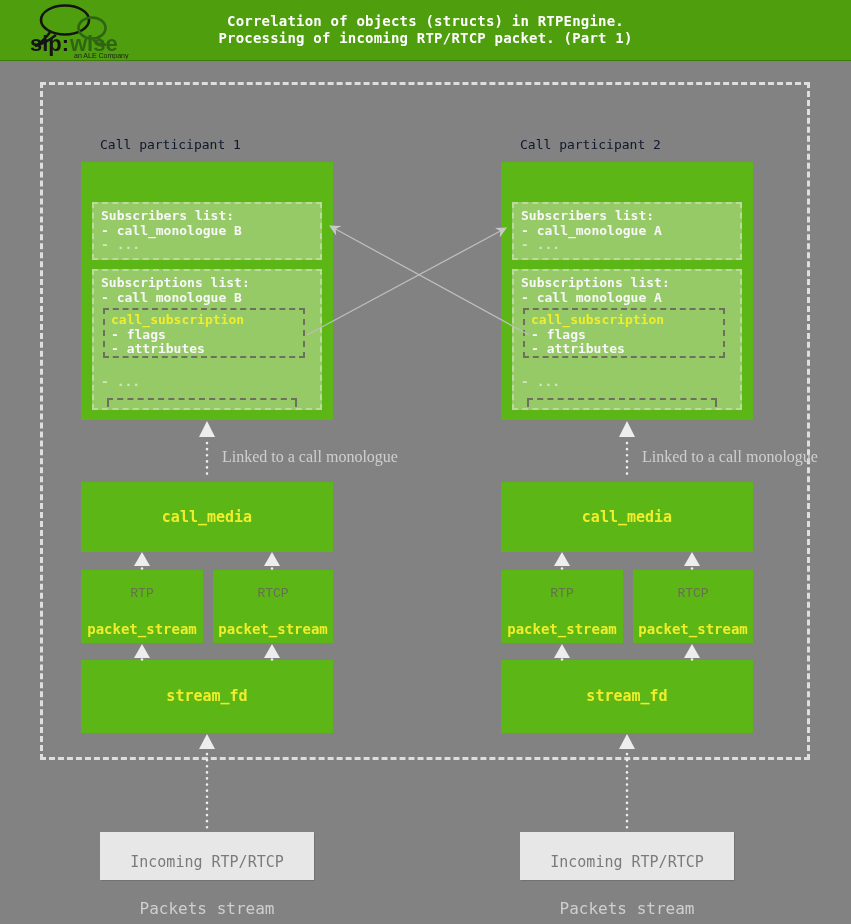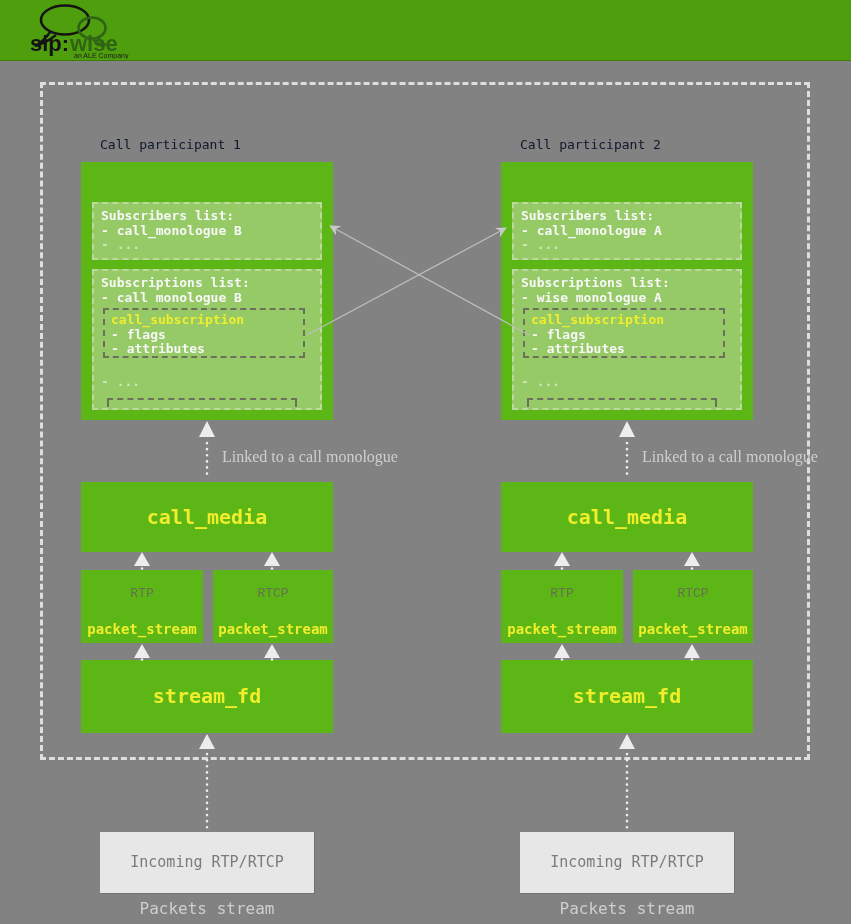--- a/index.html
+++ b/index.html
@@ -26,48 +26,52 @@
   .subbox { position:absolute; left:11px; width:230px; background:#96ca67; border:2px dashed #bbdb9d; box-sizing:border-box; padding:5px 7px; font-size:13px; font-weight:bold; color:#f7f7f7; }
   .subbox .row { line-height:14.5px; white-space:nowrap; }
   .subscribers { top:40px; height:58px; }
   .subscriptions { top:107px; height:141px; }
   .faded { color:rgba(255,255,255,0.55); }
   .subscription-box { position:absolute; left:9px; top:37px; width:202px; height:50px; border:2px dashed #6c705c; box-sizing:border-box; padding:3px 6px; }
   .subscription-box .name { color:#f0ee2c; line-height:14.5px; }
   .subs-more { position:absolute; left:7px; top:104px; }
   .partial-box { position:absolute; left:13px; top:127px; width:190px; height:9px; border:2px dashed #6c705c; border-bottom:none; box-sizing:border-box; }
   .linked-note { position:absolute; left:141px; top:448px; font-family:Liberation Serif, serif; font-size:16px; color:#cfcfcf; white-space:nowrap; }
-  .bigbox { position:absolute; left:0; width:252px; background:#5cb616; text-align:center; color:#f0ee2c; font-weight:bold; font-size:20px; }
+  .bigbox { position:absolute; left:0; width:252px; background:#5cb616; text-align:center; color:#f0ee2c; font-weight:bold; font-size:15px; }
   .call-media { top:482px; height:70px; line-height:70px; }
   .stream-fd { top:660px; height:73px; line-height:73px; }
   .pkt { position:absolute; top:570px; height:73px; background:#5cb616; text-align:center; }
   .pkt.p0 { left:0; width:122px; }
   .pkt.p1 { left:132px; width:120px; }
   .pkt .proto { margin-top:16px; font-size:13px; color:#67704f;font-family:Liberation Mono, monospace; }
   .pkt .name { margin-top:20px; font-size:14px; font-weight:bold; color:#f0ee2c; }
-  .incoming { position:absolute; left:19px; top:832px; width:214px; height:61px; background:#e7e7e7; text-align:center; line-height:61px; font-size:15px; color:#7b7b7b; box-shadow:1px 1px 0 rgba(0,0,0,0.12); }
+  .incoming { position:absolute; left:19px; top:832px; width:214px; height:48px; background:#e7e7e7; text-align:center; line-height:61px; font-size:15px; color:#7b7b7b; box-shadow:1px 1px 0 rgba(0,0,0,0.12); }
   .packets-label { position:absolute; left:0; top:899px; width:252px; text-align:center; font-size:16px; color:#cfcfcf; }
   
   .arrows { position:absolute; left:0; top:0; width:851px; height:924px; pointer-events:none; }
 </style>
 </head>
 <body>
 
 <div class="scene">
 
   <div class="header">
     <svg class="logo" width="108" height="57" viewBox="0 0 108 57">
       <ellipse cx="41" cy="18" rx="24" ry="14.5" fill="none" stroke="#141414" stroke-width="2.6"></ellipse>
       <path d="M27,29 Q19,40 11,44 Q22,41 32,33" fill="none" stroke="#141414" stroke-width="2.4"></path>
       <ellipse cx="68" cy="26" rx="13.5" ry="10.5" fill="none" stroke="#2e6413" stroke-width="2.6"></ellipse>
       <path d="M74,35 Q77,41 82,43 Q75,43 69,38" fill="none" stroke="#2e6413" stroke-width="2.2"></path>
       <text x="6" y="49" font-family="Liberation Sans, sans-serif" font-weight="bold" font-size="22" fill="#141414">sip:</text>
       <text x="46" y="49" font-family="Liberation Sans, sans-serif" font-weight="bold" font-size="22" fill="#2e6413">wise</text>
       <text x="50" y="56" font-family="Liberation Sans, sans-serif" font-size="7" fill="#1c1c1c">an ALE Company</text>
     </svg>
+    <div class="header-title">
+      <div>Correlation of objects (structs) in RTPEngine.</div>
+      <div>Processing of incoming RTP/RTCP packet. (Part 1)</div>
+    </div>
   </div>
 
   <div class="frame"></div>
 
   <div class="col c0">
     <div class="participant-label">Call participant 1</div>
 
     <div class="monologue">
       <div class="subbox subscribers">
         <div class="row">Subscribers list:</div>
@@ -110,21 +114,21 @@
     <div class="participant-label">Call participant 2</div>
 
     <div class="monologue">
       <div class="subbox subscribers">
         <div class="row">Subscribers list:</div>
         <div class="row">- call_monologue A</div>
         <div class="row faded">- ...</div>
       </div>
       <div class="subbox subscriptions">
         <div class="row">Subscriptions list:</div>
-        <div class="row">- wise monologue A</div>
+        <div class="row">- call monologue A</div>
         <div class="subscription-box">
           <div class="row name">call_subscription</div>
           <div class="row">- flags</div>
           <div class="row">- attributes</div>
         </div>
         <div class="row faded subs-more">- ...</div>
         <div class="partial-box"></div>
       </div>
     </div>
 

